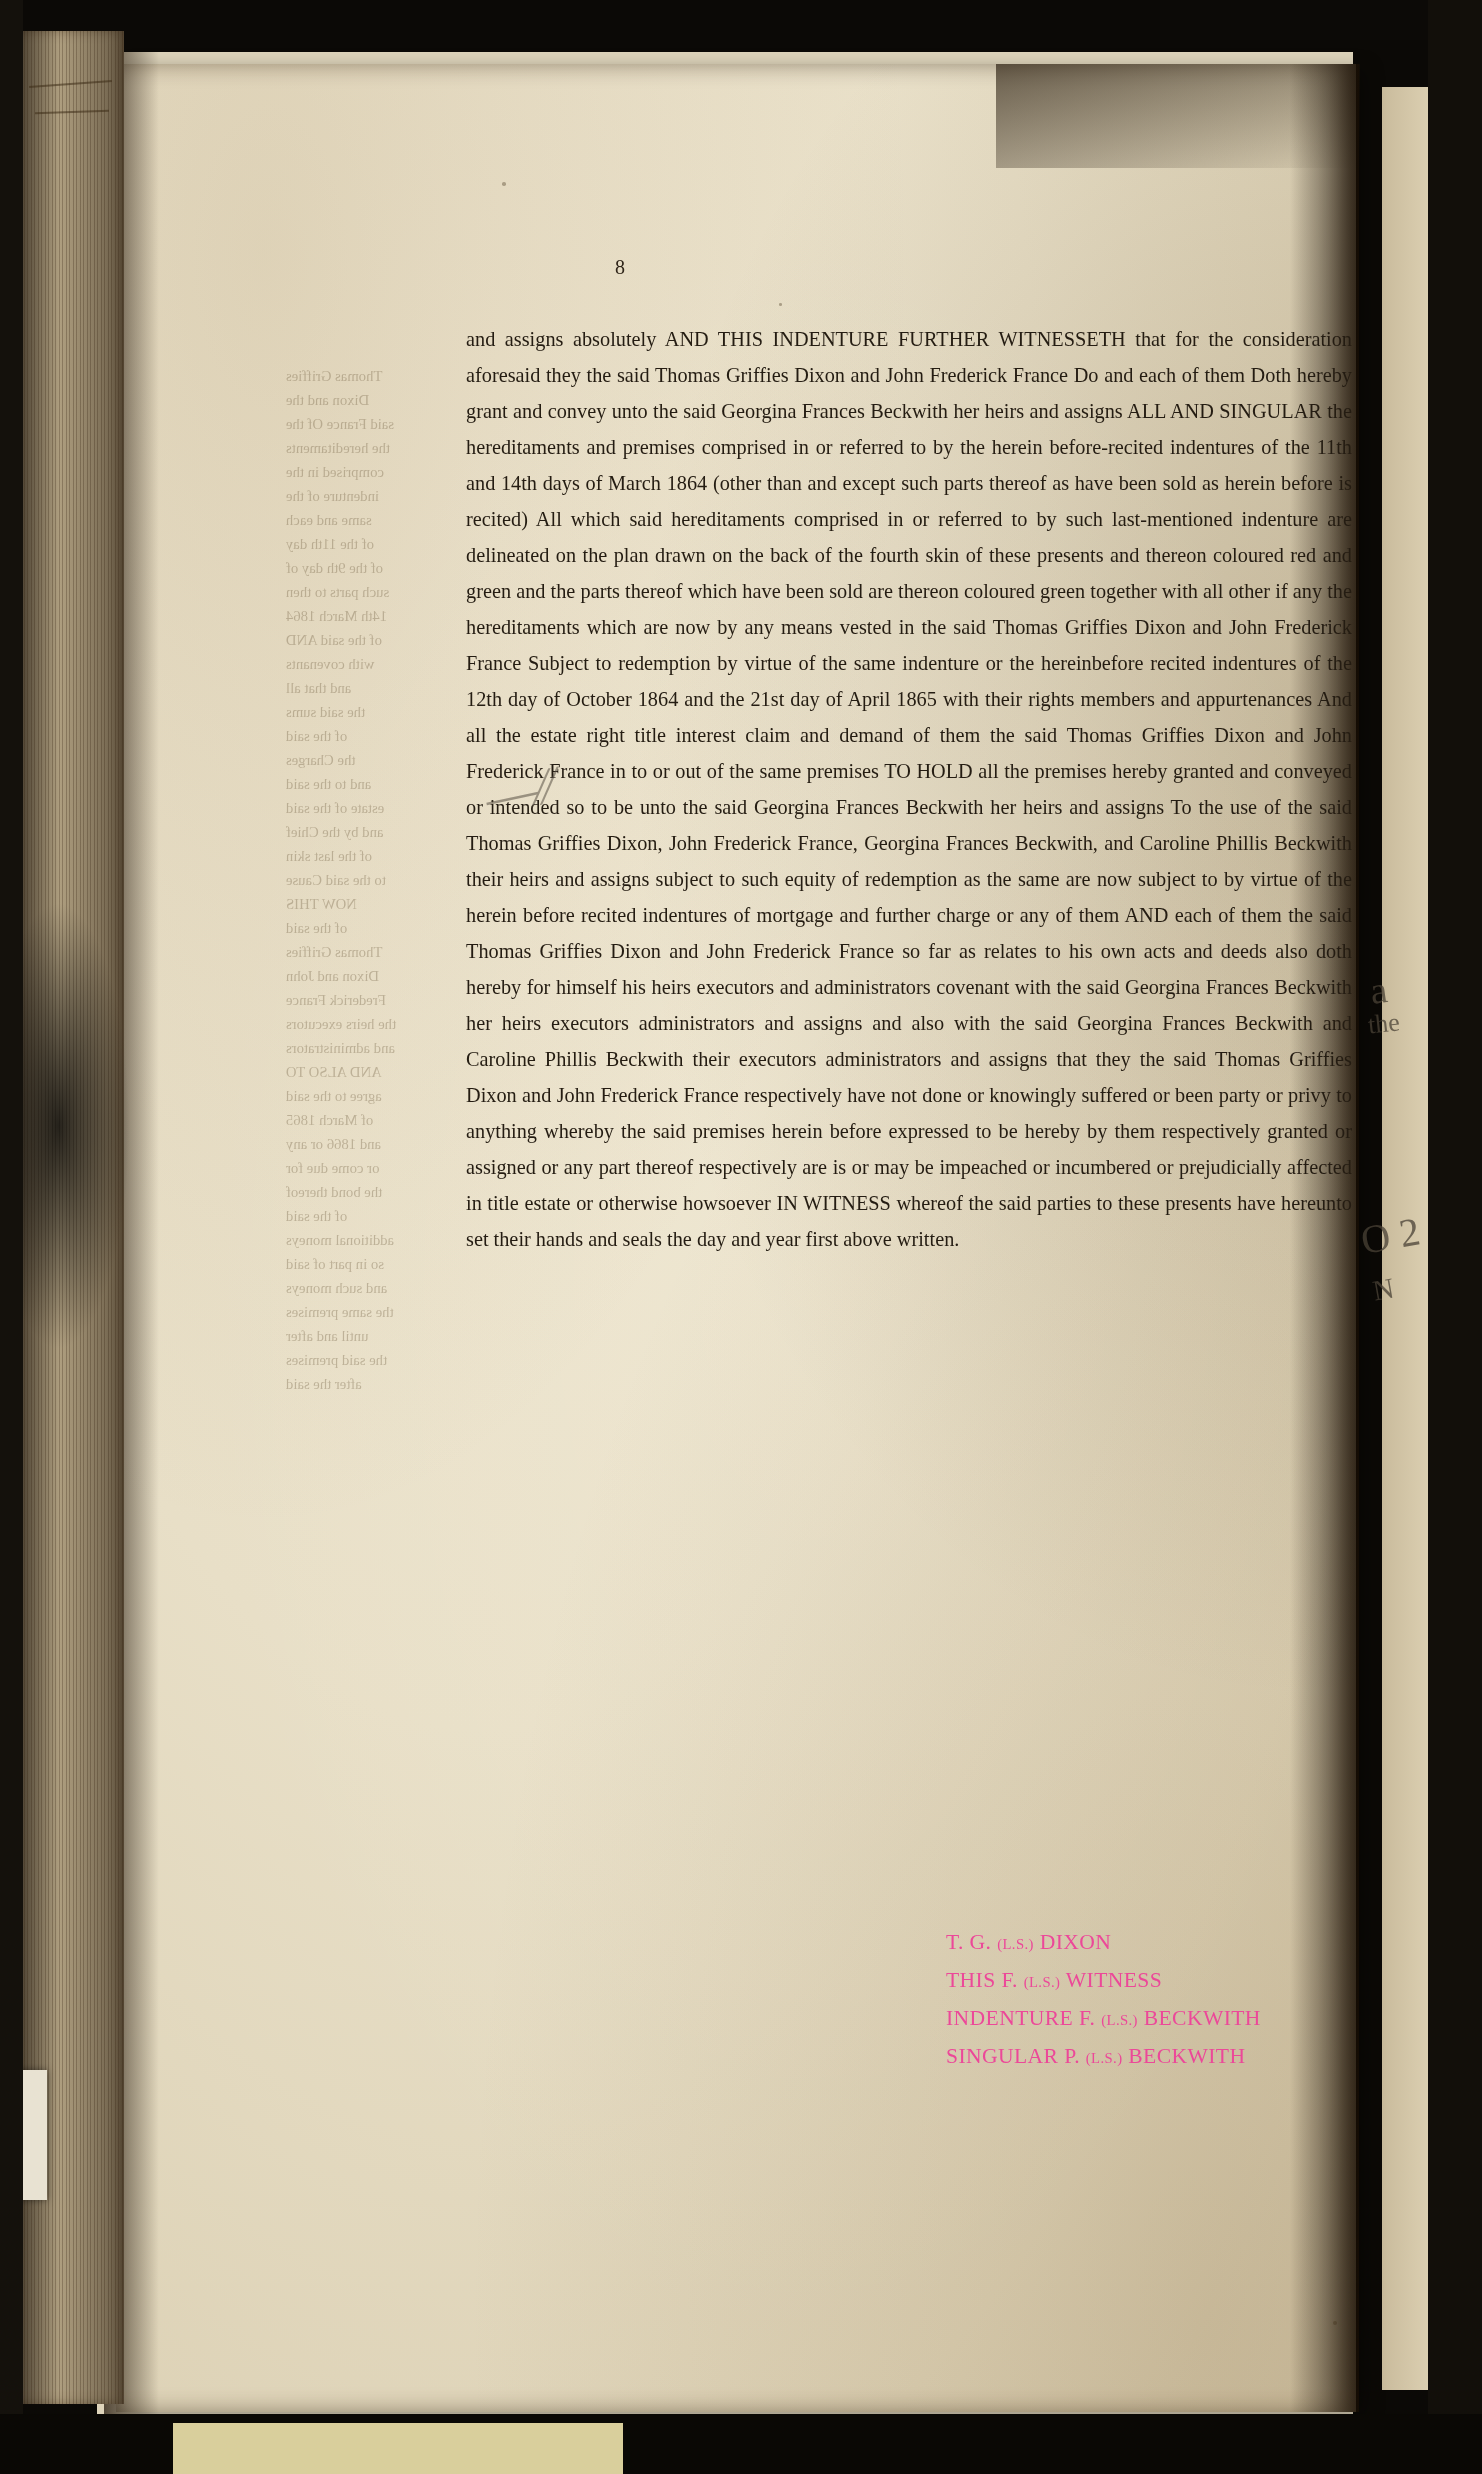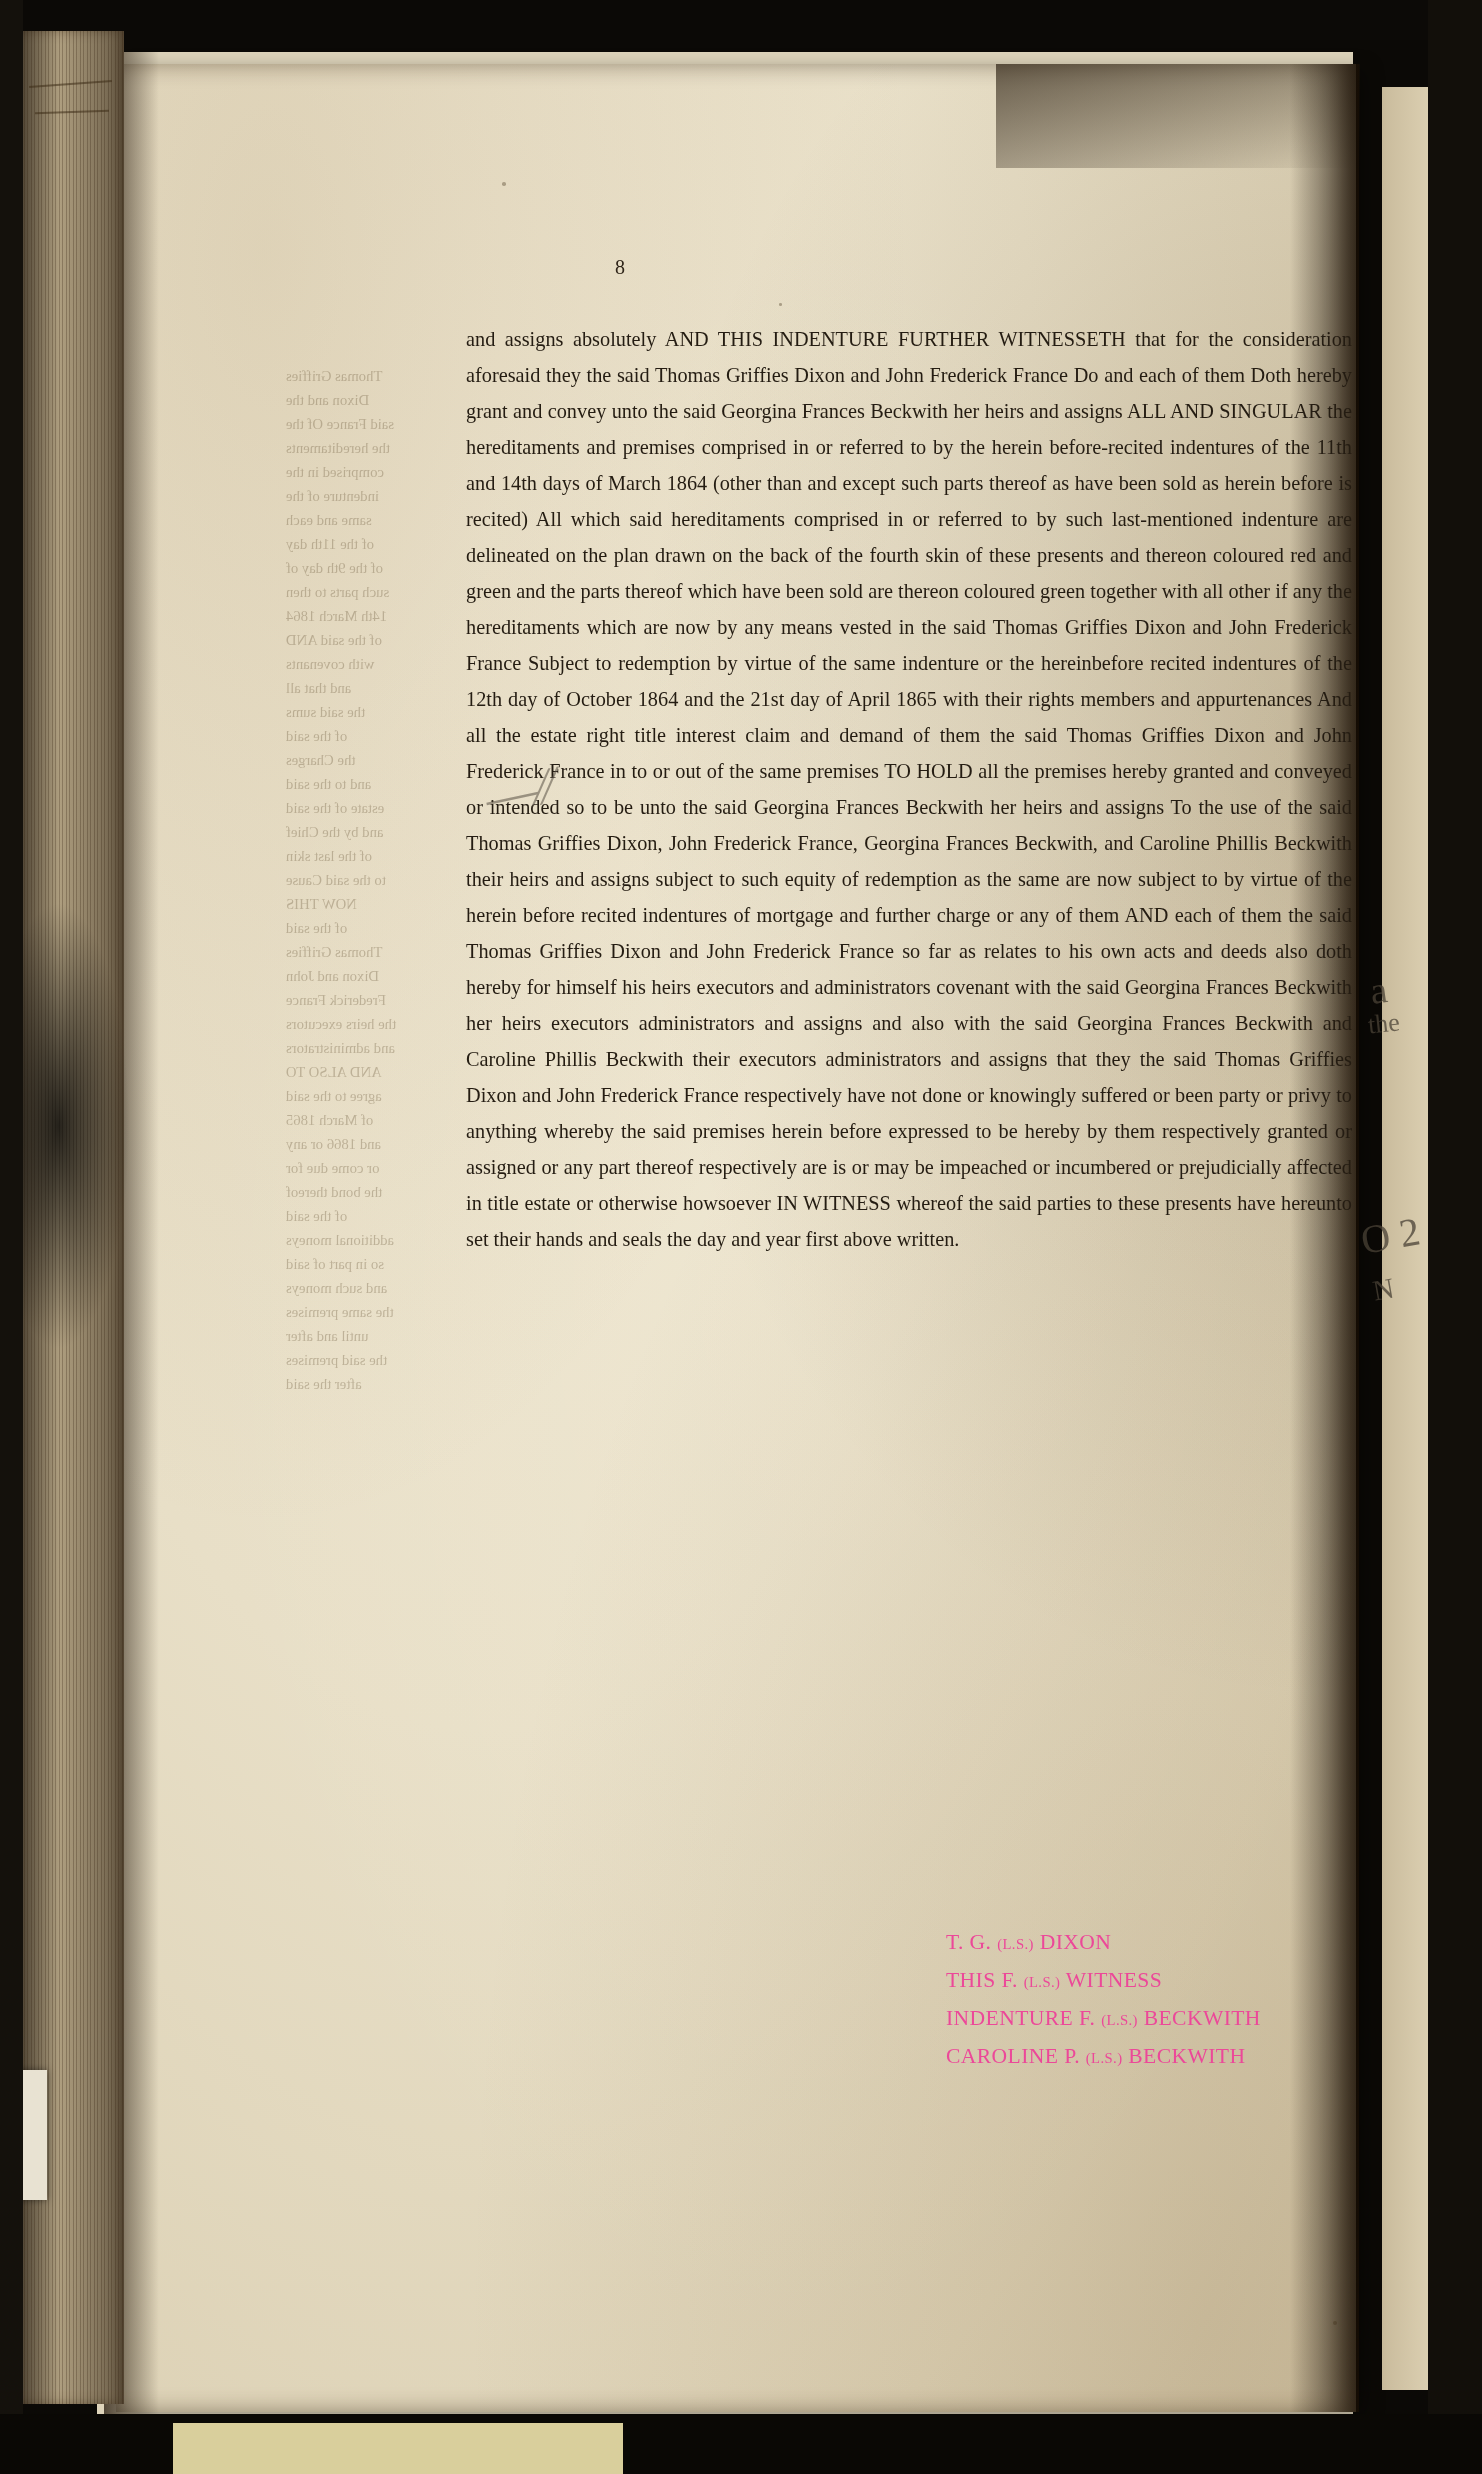--- a/index.html
+++ b/index.html
@@ -347,21 +347,21 @@
       <span>THIS F.</span>
       <span class="ls">(L.S.)</span>
       <span>WITNESS</span>
     </div>
     <div>
       <span>INDENTURE F.</span>
       <span class="ls">(L.S.)</span>
       <span>BECKWITH</span>
     </div>
     <div>
-      <span>CAROLINE P.</span>
+      <span>SINGULAR P.</span>
       <span class="ls">(L.S.)</span>
       <span>BECKWITH</span>
     </div>
   </div>
 
   <div class="pencil pencil-slash">—⁄⁄</div>
   <div class="pencil pencil-right-1">a</div>
   <div class="pencil pencil-right-2">the</div>
   <div class="pencil pencil-right-3">O 2</div>
   <div class="pencil pencil-right-4">N</div>

